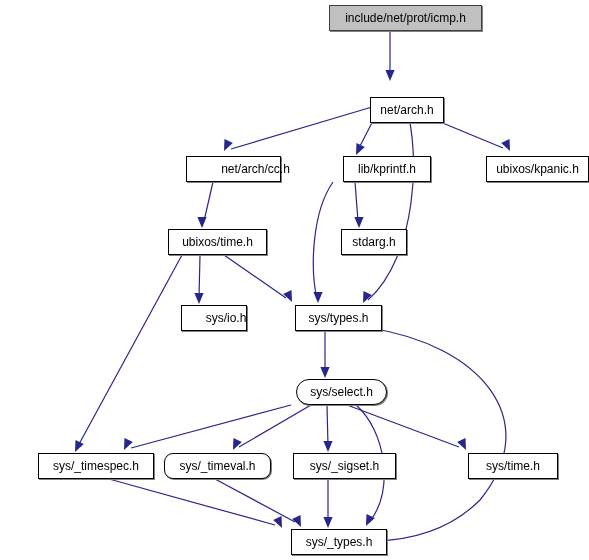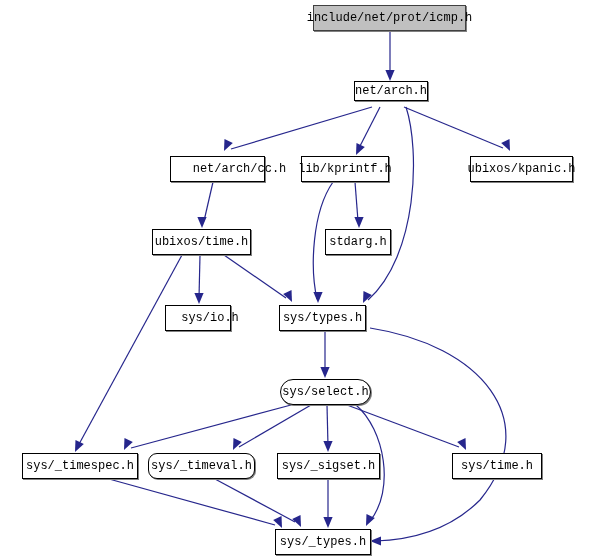--- a/index.html
+++ b/index.html
@@ -25,28 +25,29 @@
     top: 0;
     width: 589px;
     height: 560px;
   }
   .node-box {
     position: absolute;
     box-sizing: border-box;
     border: 1px solid #000000;
     background: #ffffff;
     color: #000000;
-    font-family: Liberation Mono, monospace;
+    font-family: Liberation Sans, sans-serif;
     font-size: 12px;
     line-height: 1;
     display: flex;
     align-items: center;
     justify-content: center;
     white-space: nowrap;
     box-shadow: 1px 1px 0 0 #808080;
+    margin-left: 16px;
   }
   .node-box.root {
     background: #c0c0c0;
     border: 1px solid #404040;
   }
   .node-label {
     display: block;
     padding: 0 2px;
     text-align: center;
   }
@@ -98,27 +99,27 @@
       <path d="M 215,479 L 295,522" fill="none" stroke="#26268c" stroke-width="1.2"></path>
       <polygon points="0,0 -11,-4.6 -11,4.6" transform="translate(301,527) rotate(65)" fill="#26268c"></polygon>
       <path d="M 328,479 L 328,522" fill="none" stroke="#26268c" stroke-width="1.2"></path>
       <polygon points="0,0 -11,-4.6 -11,4.6" transform="translate(328,528) rotate(90)" fill="#26268c"></polygon>
     </svg>
 
   <div id="nodes-layer">
       <div class="node-box root" style="left: 313px; top: 5px; width: 153px; height: 26px;">
         <span class="node-label">include/net/prot/icmp.h</span>
       </div>
-      <div class="node-box" style="left: 354px; top: 81px; width: 74px; height: 20px;">
+      <div class="node-box" style="left: 354px; top: 97px; width: 74px; height: 26px;">
         <span class="node-label">net/arch.h</span>
       </div>
       <div class="node-box" style="left: 170px; top: 156px; width: 95px; height: 26px; padding-left: 44px;">
         <span class="node-label">net/arch/cc.h</span>
       </div>
-      <div class="node-box" style="left: 301px; top: 156px; width: 88px; height: 26px;">
+      <div class="node-box" style="left: 327px; top: 156px; width: 88px; height: 26px;">
         <span class="node-label">lib/kprintf.h</span>
       </div>
       <div class="node-box" style="left: 470px; top: 156px; width: 103px; height: 26px;">
         <span class="node-label">ubixos/kpanic.h</span>
       </div>
       <div class="node-box" style="left: 152px; top: 229px; width: 99px; height: 26px;">
         <span class="node-label">ubixos/time.h</span>
       </div>
       <div class="node-box" style="left: 325px; top: 229px; width: 66px; height: 26px;">
         <span class="node-label">stdarg.h</span>

